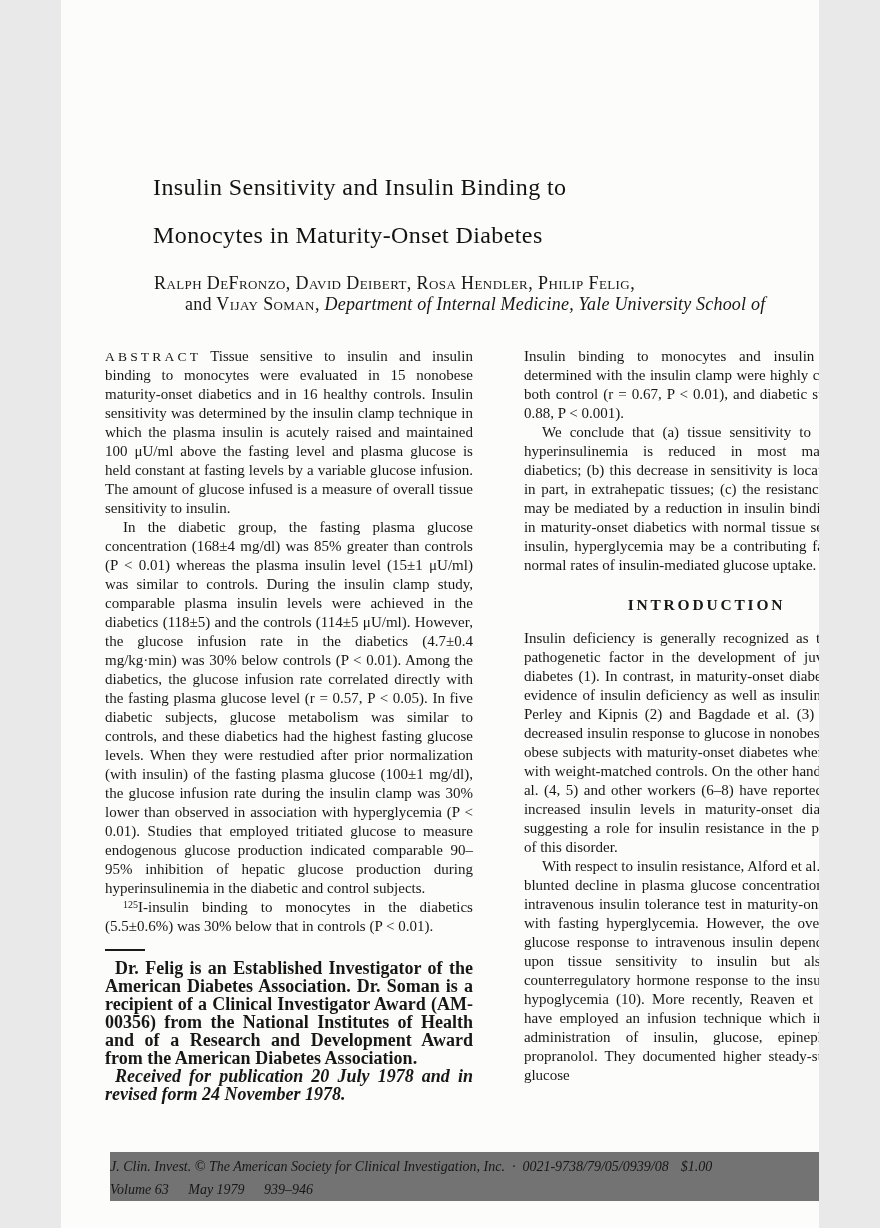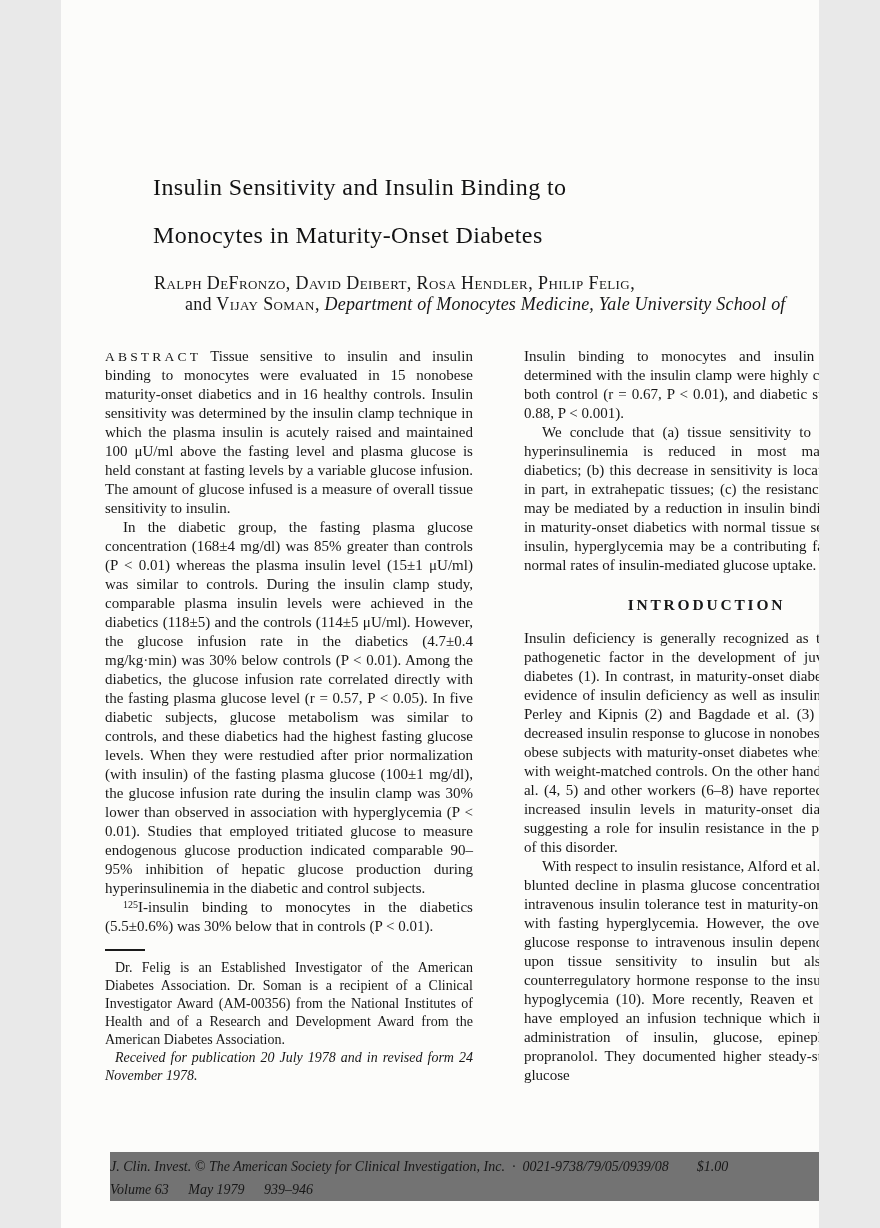--- a/index.html
+++ b/index.html
@@ -74,22 +74,23 @@
     font-weight: bold;
     font-size: 15.5px;
     letter-spacing: 2.8px;
     text-align: center;
     text-indent: 0;
   }
 
   
   .footnote {
     margin-top: 13px;
-    font-size: 14px;
+    font-size: 18px;
     line-height: 18px;
+    font-weight: bold;
   }
   .footnote-rule {
     width: 40px;
     height: 0;
     border-top: 2px solid #1a1a1a;
     margin: 0 0 8px 0;
   }
   .fn-p { margin: 0; text-indent: 10px; }
 
   
@@ -97,21 +98,21 @@
     position: absolute;
     left: 49px;
     top: 1152px;
     width: 789px;
     background: #737373;
     font-size: 14px;
     line-height: 23px;
   }
   .footer-line1 { display: flex; align-items: baseline; white-space: nowrap; }
   .sep { margin: 0 7px; }
-  .price { margin-left: 28px; }
+  .price { margin-left: 12px; }
   .page-number {
     margin-left: auto;
     font-style: normal;
     font-weight: bold;
     font-size: 22px;
     letter-spacing: 0.5px;
   }
   .footer-line2 span { margin-right: 16px; }
 </style>
 </head>
@@ -119,21 +120,21 @@
 
 <div class="page">
 
   <h1 class="article-title">
     <span class="title-line">Insulin Sensitivity and Insulin Binding to</span>
     <span class="title-line">Monocytes in Maturity-Onset Diabetes</span>
   </h1>
 
   <div class="authors">
     <div><span class="sc">Ralph DeFronzo, David Deibert, Rosa Hendler, Philip Felig,</span></div>
-    <div class="cont"><span>and </span><span class="sc">Vijay Soman,</span><span class="it"> Department of Monocytes Medicine, Yale University School of</span></div>
+    <div class="cont"><span>and </span><span class="sc">Vijay Soman,</span><span class="it"> Department of Internal Medicine, Yale University School of</span></div>
   </div>
 
   <main class="columns">
 
     <section class="col-left">
       <p class="bp"><span class="abstract-label">ABSTRACT</span><span>Tissue sensitive to insulin and insulin binding to monocytes were evaluated in 15 nonobese maturity-onset diabetics and in 16 healthy controls. Insulin sensitivity was determined by the insulin clamp technique in which the plasma insulin is acutely raised and maintained 100 μU/ml above the fasting level and plasma glucose is held constant at fasting levels by a variable glucose infusion. The amount of glucose infused is a measure of overall tissue sensitivity to insulin.</span></p>
       <p class="bp ind">In the diabetic group, the fasting plasma glucose concentration (168±4 mg/dl) was 85% greater than controls (P &lt; 0.01) whereas the plasma insulin level (15±1 μU/ml) was similar to controls. During the insulin clamp study, comparable plasma insulin levels were achieved in the diabetics (118±5) and the controls (114±5 μU/ml). However, the glucose infusion rate in the diabetics (4.7±0.4 mg/kg·min) was 30% below controls (P &lt; 0.01). Among the diabetics, the glucose infusion rate correlated directly with the fasting plasma glucose level (r = 0.57, P &lt; 0.05). In five diabetic subjects, glucose metabolism was similar to controls, and these diabetics had the highest fasting glucose levels. When they were restudied after prior normalization (with insulin) of the fasting plasma glucose (100±1 mg/dl), the glucose infusion rate during the insulin clamp was 30% lower than observed in association with hyperglycemia (P &lt; 0.01). Studies that employed tritiated glucose to measure endogenous glucose production indicated comparable 90–95% inhibition of hepatic glucose production during hyperinsulinemia in the diabetic and control subjects.</p>
       <p class="bp ind"><sup class="iso">125</sup><span>I-insulin binding to monocytes in the diabetics (5.5±0.6%) was 30% below that in controls (P &lt; 0.01).</span></p>
 
       <aside class="footnote">

